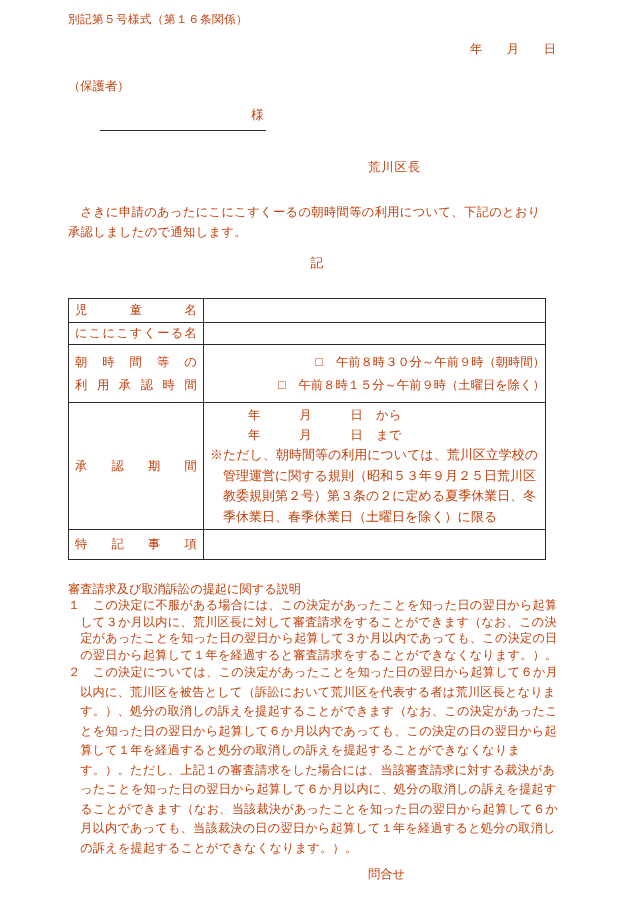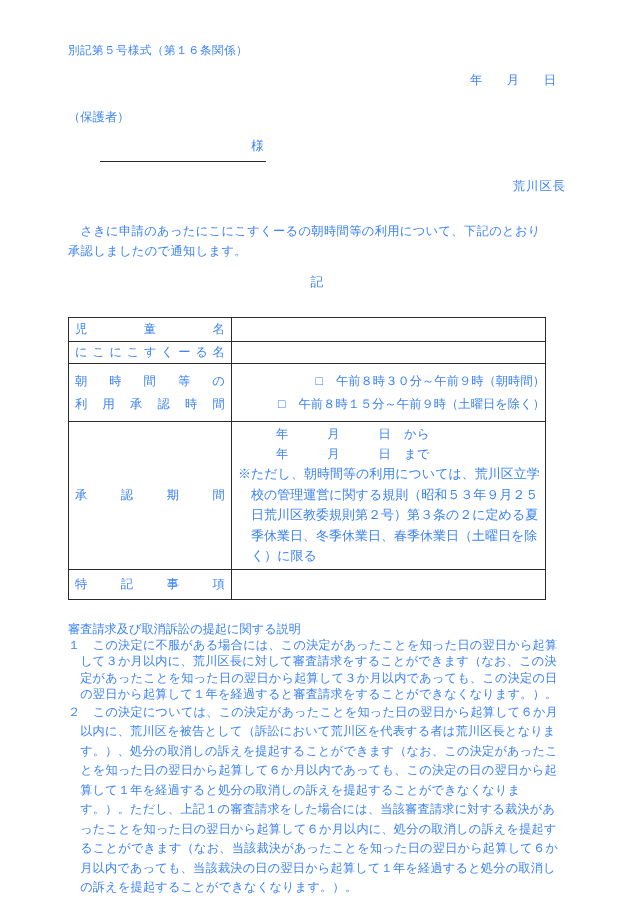--- a/index.html
+++ b/index.html
@@ -4,22 +4,22 @@
 <style>
   * { margin: 0; padding: 0; box-sizing: border-box; }
   html, body { background: #e8e8e8; }
   body { font-family: "Liberation Serif", "DejaVu Serif", serif; }
   .page {
     position: relative;
     width: 630px;
     height: 903px;
     margin: 0 auto;
     background: #ffffff;
-    color: #3b82f6;
-    padding: 43px 64px 20px 68px;
+    color: #c2410c;
+    padding: 12px 64px 20px 68px;
     overflow: hidden;
     font-size: 12.3px;
   }
   .form-ref { font-size: 11.5px; line-height: 15px; letter-spacing: 0.5px; }
   .title {
     margin-top: 16px;
     text-align: center;
     font-size: 16.5px;
     font-weight: normal;
     line-height: 23px;
@@ -31,38 +31,38 @@
   .name-underline {
     display: inline-block;
     margin-left: 32px;
     width: 166px;
     height: 24px;
     border-bottom: 1px solid #2a2a2a;
     text-align: right;
     vertical-align: bottom;
   }
   .sama { display: inline-block; padding-right: 2px; font-size: 12.8px; }
-  .sender { margin-top: 14px; margin-left: 300px; line-height: 17px; letter-spacing: 1px; text-align: right; }
+  .sender { margin-top: 26px; margin-left: 300px; line-height: 17px; letter-spacing: 1px; }
   .body { margin-top: 26px; line-height: 20px; letter-spacing: 0.3px; }
   .indent { text-indent: 1em; }
   .ki { margin-top: 12px; text-align: center; font-size: 12.8px; line-height: 18px; }
 
   table.approval-table {
     margin-top: 26px;
     border-collapse: collapse;
     table-layout: fixed;
     width: 478px;
   }
   table.approval-table td {
     border: 1px solid #2a2a2a;
     vertical-align: middle;
     font-size: 12.3px;
   }
   td.lbl {
-    width: 163px;
+    width: 135px;
     padding: 0 6px;
     text-align: justify;
     text-align-last: justify;
     letter-spacing: 0.2px;
   }
   td.val { padding-left: 7px; }
   .jline { text-align: justify; text-align-last: justify; line-height: 23px; }
   tr.r1 td { height: 24px; }
   tr.r2 td { height: 22px; }
   tr.r3 td { height: 58px; text-align: right; }

